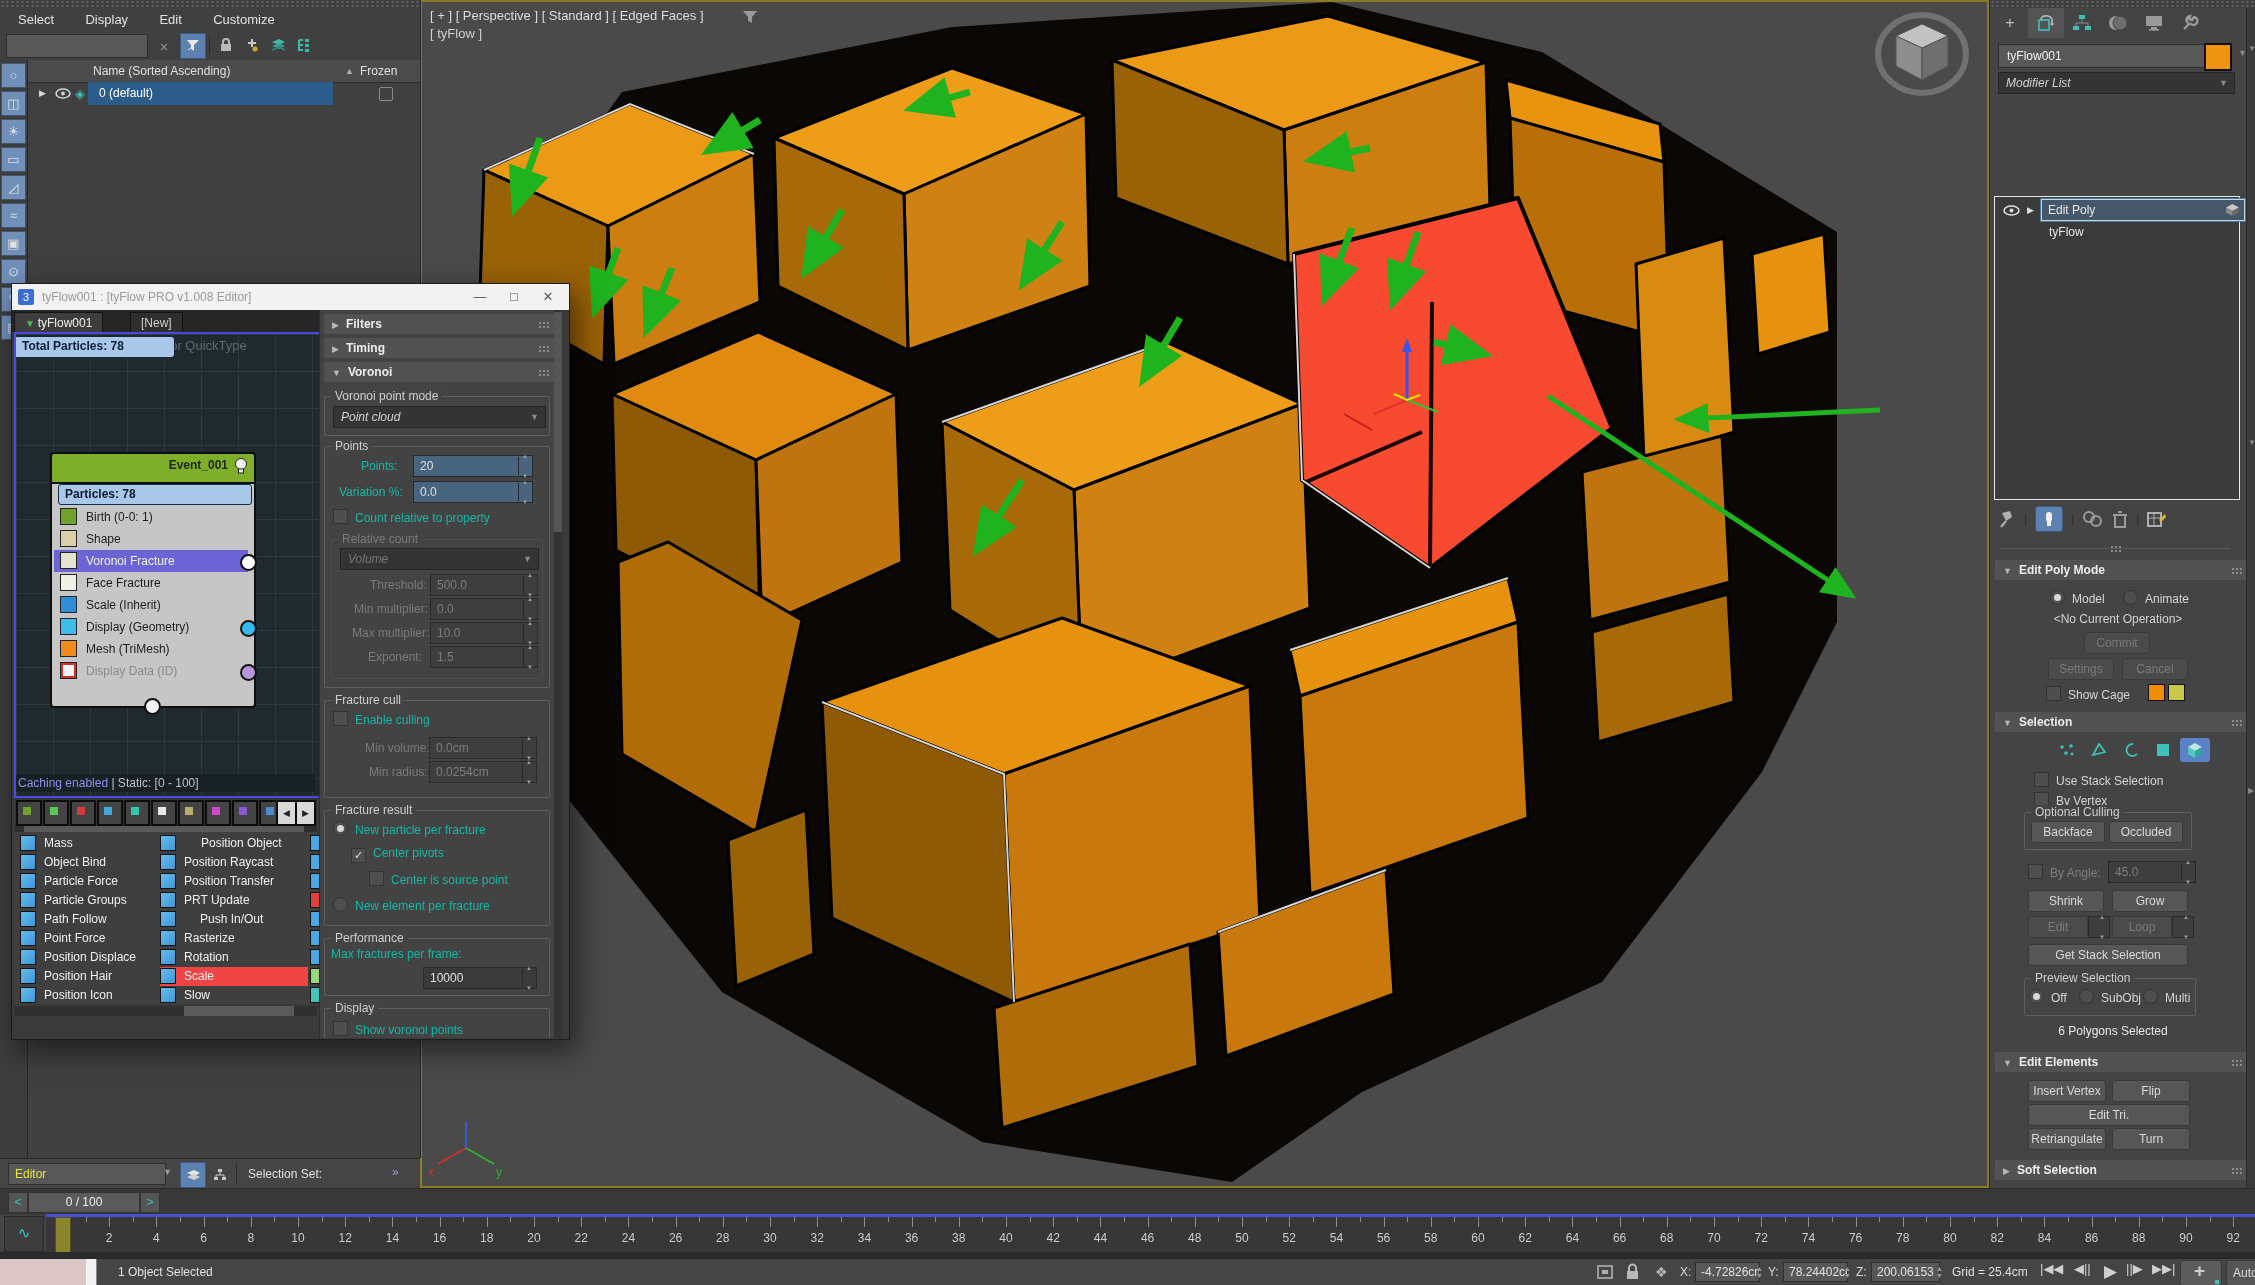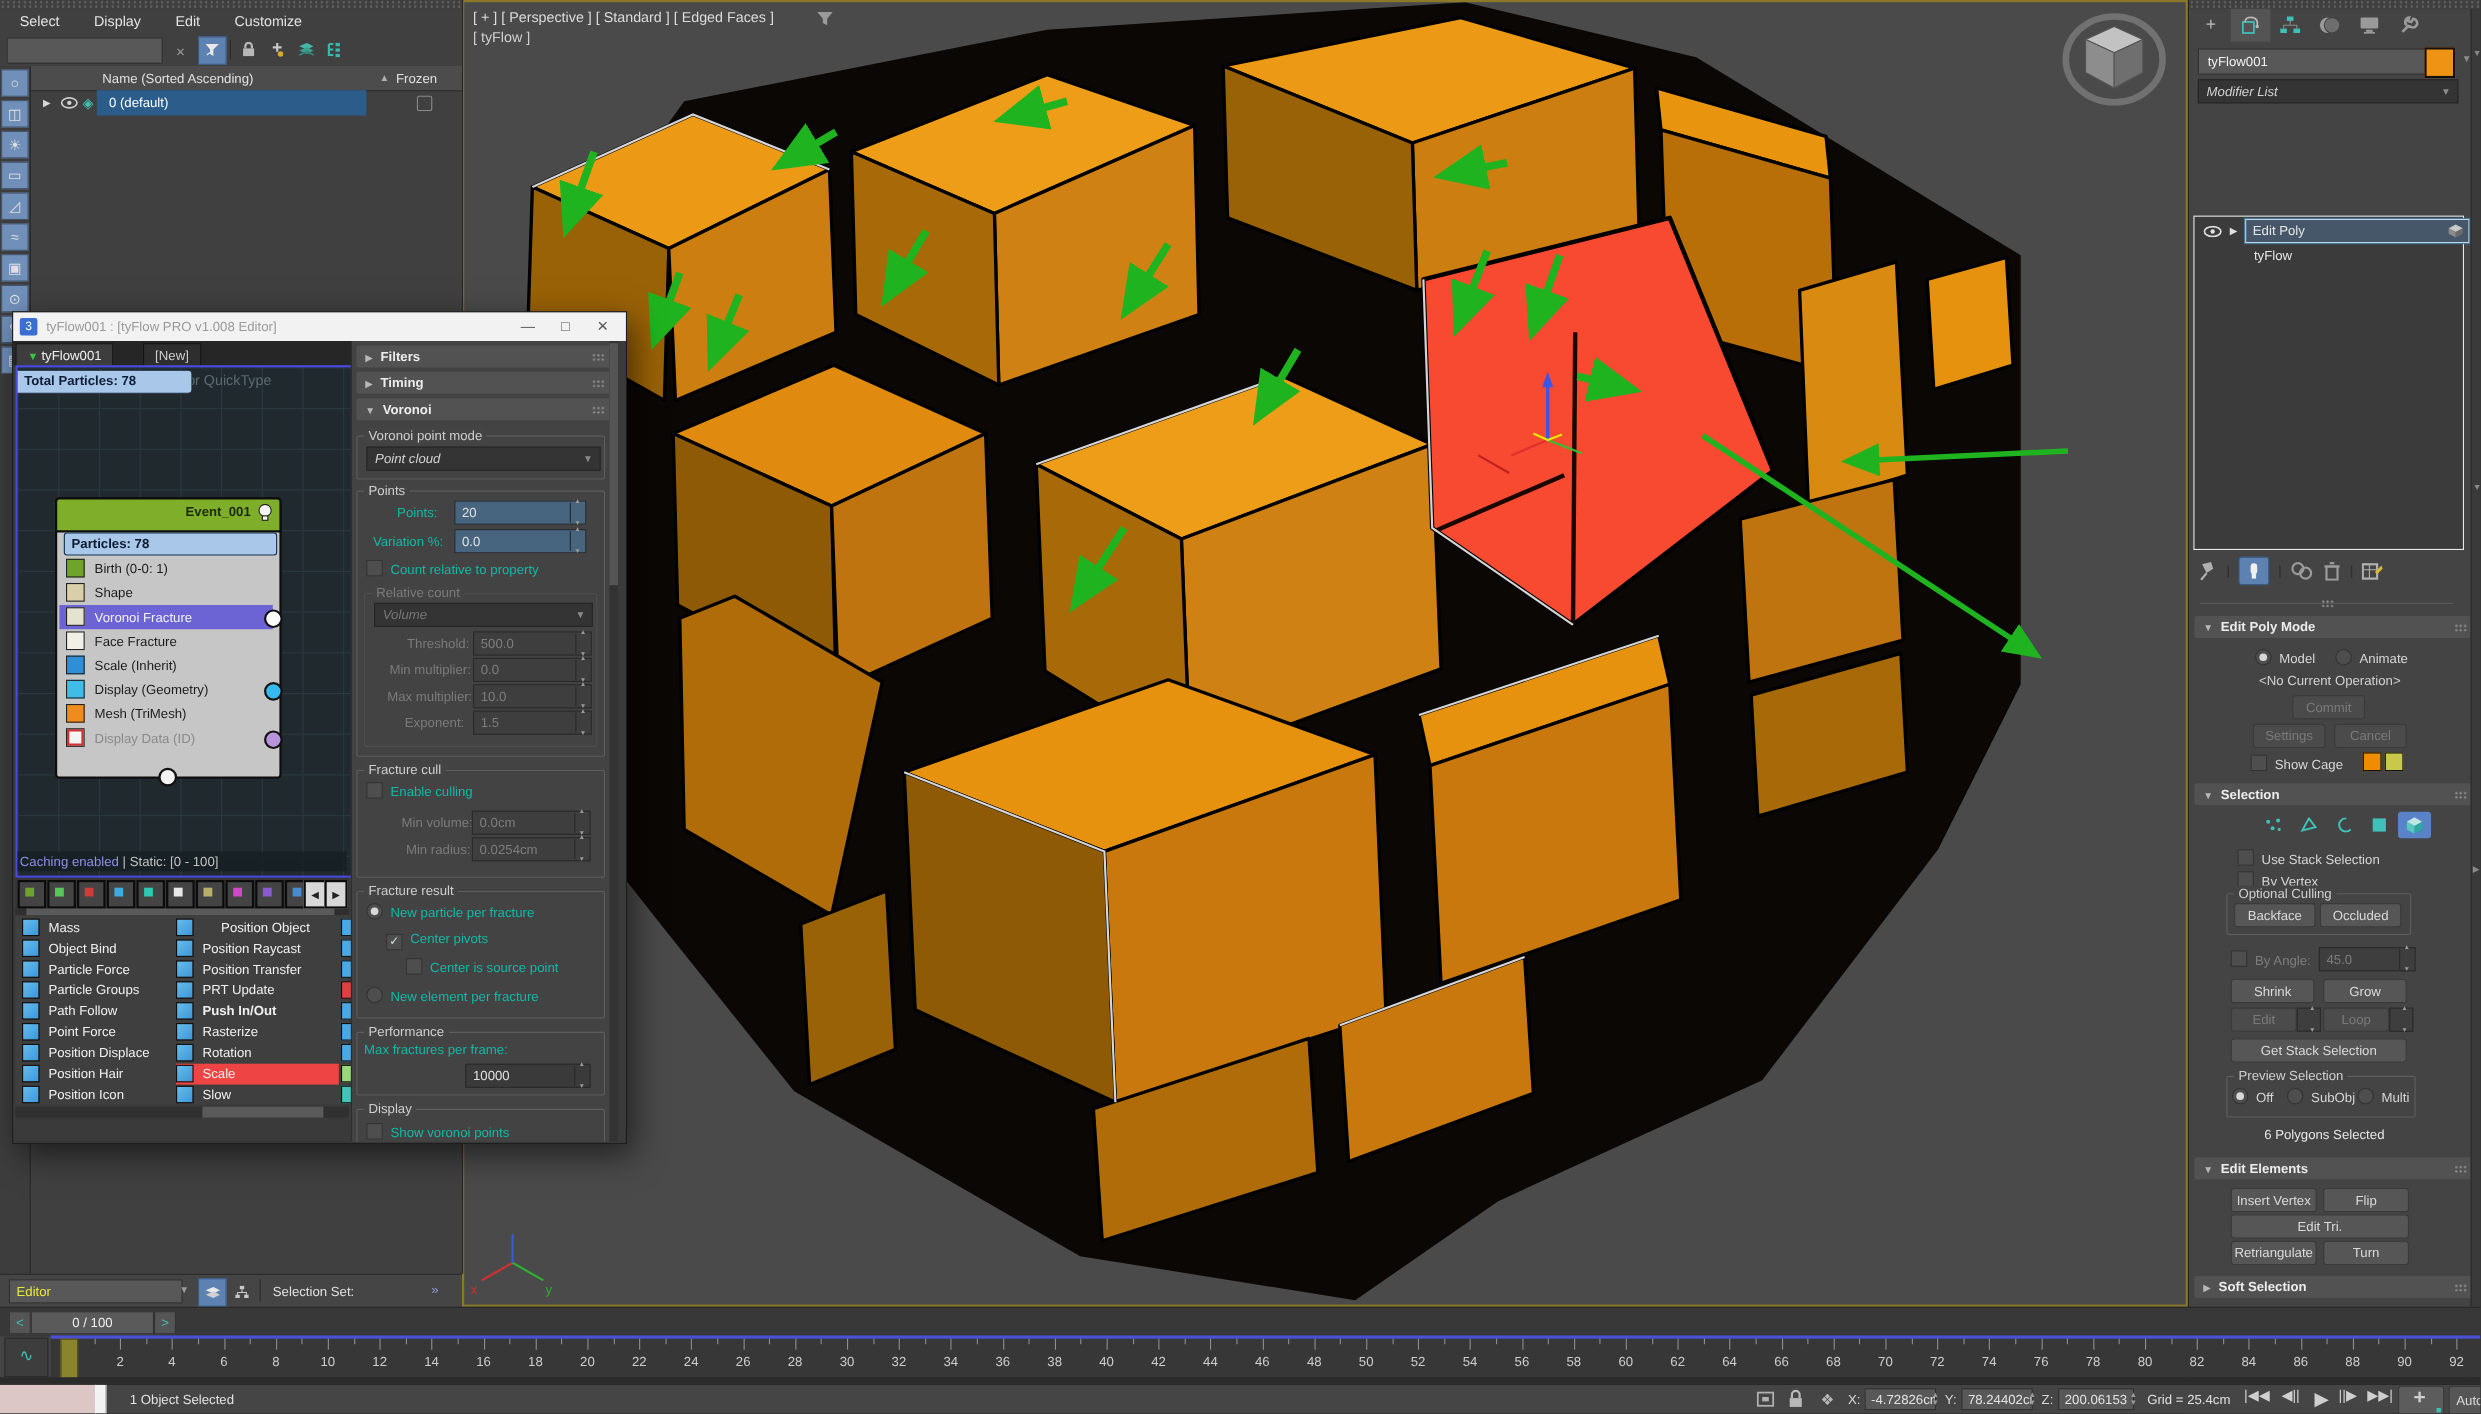--- a/index.html
+++ b/index.html
@@ -402,21 +402,21 @@
         <div class="palrow" style="left: 6px; top: 59px; width: 136px;"><span class="palico"></span><span style="padding-left: 24px;">Particle Groups</span></div>
         <div class="palrow" style="left: 6px; top: 78px; width: 136px;"><span class="palico"></span><span style="padding-left: 24px;">Path Follow</span></div>
         <div class="palrow" style="left: 6px; top: 97px; width: 136px;"><span class="palico"></span><span style="padding-left: 24px;">Point Force</span></div>
         <div class="palrow" style="left: 6px; top: 116px; width: 136px;"><span class="palico"></span><span style="padding-left: 24px;">Position Displace</span></div>
         <div class="palrow" style="left: 6px; top: 135px; width: 136px;"><span class="palico"></span><span style="padding-left: 24px;">Position Hair</span></div>
         <div class="palrow" style="left: 6px; top: 154px; width: 136px;"><span class="palico"></span><span style="padding-left: 24px;">Position Icon</span></div>
         <div class="palrow" style="left: 146px; top: 2px; width: 148px;"><span class="palico"></span><span style="padding-left: 25px; margin-left: 16px;">Position Object</span></div>
         <div class="palrow" style="left: 146px; top: 21px; width: 148px;"><span class="palico"></span><span style="padding-left: 24px;">Position Raycast</span></div>
         <div class="palrow" style="left: 146px; top: 40px; width: 148px;"><span class="palico"></span><span style="padding-left: 24px;">Position Transfer</span></div>
         <div class="palrow" style="left: 146px; top: 59px; width: 148px;"><span class="palico"></span><span style="padding-left: 24px;">PRT Update</span></div>
-        <div class="palrow" style="left: 146px; top: 78px; width: 148px;"><span class="palico"></span><span style="padding-left: 24px; font-weight: bold;">Push In/Out</span></div>
+        <div class="palrow" style="left: 146px; top: 78px; width: 148px;"><span class="palico"></span><span style="padding-left: 40px;">Push In/Out</span></div>
         <div class="palrow" style="left: 146px; top: 97px; width: 148px;"><span class="palico"></span><span style="padding-left: 24px;">Rasterize</span></div>
         <div class="palrow" style="left: 146px; top: 116px; width: 148px;"><span class="palico"></span><span style="padding-left: 24px;">Rotation</span></div>
         <div class="palrow sel" style="left: 146px; top: 135px; width: 148px;"><span class="palico"></span><span style="padding-left: 24px;">Scale</span></div>
         <div class="palrow" style="left: 146px; top: 154px; width: 148px;"><span class="palico"></span><span style="padding-left: 24px;">Slow</span></div>
         <span class="palico" style="left: 296px; top: 3px; position: absolute; background: rgb(74, 169, 228);"></span>
         <span class="palico" style="left: 296px; top: 22px; position: absolute; background: rgb(74, 169, 228);"></span>
         <span class="palico" style="left: 296px; top: 41px; position: absolute; background: rgb(74, 169, 228);"></span>
         <span class="palico" style="left: 296px; top: 60px; position: absolute; background: rgb(224, 64, 64);"></span>
         <span class="palico" style="left: 296px; top: 79px; position: absolute; background: rgb(74, 169, 228);"></span>
         <span class="palico" style="left: 296px; top: 98px; position: absolute; background: rgb(74, 169, 228);"></span>

